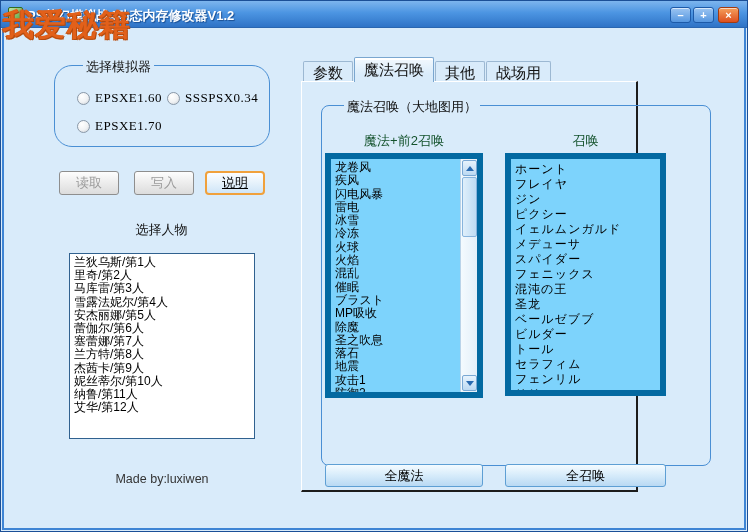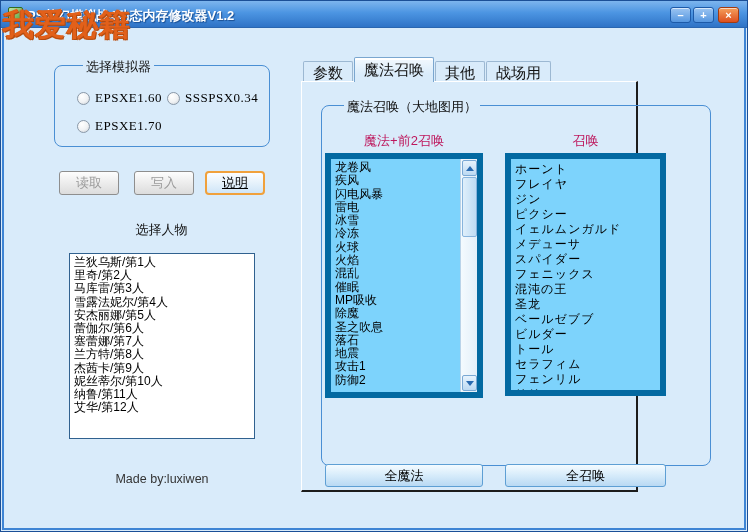--- a/index.html
+++ b/index.html
@@ -27,21 +27,21 @@
   .watermark { position:absolute; left:2px; top:3px; z-index:60; font-size:31px; font-weight:bold;
     color:#e2601a; letter-spacing:1px; text-shadow:1px 1px 0 #b14a10, -1px 1px 0 #c55514;
     white-space:nowrap; pointer-events:none; }
 
   .client { position:absolute; left:3px; top:28px; right:3px; bottom:3px; background:#d9ebfa; }
 
   .groupbox { position:absolute; border:1px solid #4a8fd4; border-radius:8px; }
   .group-legend { position:absolute; top:-8px; background:#d9ebfa; padding:0 3px; font-size:13px; color:#111; white-space:nowrap; }
 
   
-  .grp-emulator { left:50px; top:36px; width:216px; height:82px; }
+  .grp-emulator { left:50px; top:36px; width:216px; height:82px;border-radius:18px; }
   .grp-emulator .group-legend { left:28px; }
   .radio-row { position:absolute; display:flex; align-items:center; gap:5px; }
   .radio-circle { width:13px; height:13px; border-radius:50%; border:1px solid #8a98a8;
     background:radial-gradient(circle at 35% 30%, #ffffff 0%, #f0f2f4 55%, #c9ced4 100%); }
   .radio-label { font-size:13px; color:#000; letter-spacing:0.5px;font-family:Liberation Serif, serif; }
   .radio-1 { left:22px; top:24px; }
   .radio-2 { left:112px; top:24px; }
   .radio-3 { left:22px; top:52px; }
 
   .sysbtn { position:absolute; top:142px; width:60px; height:24px; border:1px solid #8e8e8e; border-radius:3px;
@@ -66,21 +66,21 @@
   .tab.active { height:25px; line-height:24px; background:linear-gradient(#f3f9fe,#d9ebfa 70%);
     border-color:#7aa6cf; box-shadow:inset 0 2px 0 #ffffff; position:relative; z-index:2; }
 
   .tabpage { position:absolute; left:297px; top:52px; width:337px; height:411px; background:#d9ebfa;
     border-top:1px solid #ffffff; border-left:1px solid #ffffff;
     border-right:2px solid #1c1c1c; border-bottom:2px solid #1c1c1c; }
 
   .grp-magic { left:19px; top:23px; width:390px; height:361px; }
   .grp-magic .group-legend { left:22px; }
 
-  .col-header { position:absolute; font-size:13px; color:#be185d; text-align:center; }
+  .col-header { position:absolute; font-size:13px; color:#14532d; text-align:center; }
   .hdr-magic  { left:23px; top:50px; width:158px; }
   .hdr-summon { left:203px; top:50px; width:161px; }
 
   .listbox { position:absolute; background:#7dd3fc; border:6px solid #0369a1; overflow:hidden; }
   .magic-list  { left:23px; top:71px; width:158px; height:245px; padding:2px 0 0 4px; }
   .summon-list { left:203px; top:71px; width:161px; height:243px; padding:3px 0 0 4px; }
   .magic-list .list-item  { font-size:12px; line-height:13.3px; color:#000; white-space:nowrap; }
   .summon-list .list-item { font-size:12px; line-height:15px; color:#000; white-space:nowrap; letter-spacing:1px; }
 
   
@@ -186,20 +186,21 @@
       <div class="list-item">龙卷风</div>
           <div class="list-item">疾风</div>
           <div class="list-item">闪电风暴</div>
           <div class="list-item">雷电</div>
           <div class="list-item">冰雪</div>
           <div class="list-item">冷冻</div>
           <div class="list-item">火球</div>
           <div class="list-item">火焰</div>
           <div class="list-item">混乱</div>
           <div class="list-item">催眠</div>
+          <div class="list-item">ブラスト</div>
           <div class="list-item">MP吸收</div>
           <div class="list-item">除魔</div>
           <div class="list-item">圣之吹息</div>
           <div class="list-item">落石</div>
           <div class="list-item">地震</div>
           <div class="list-item">攻击1</div>
           <div class="list-item">防御2</div>
         </div>
 
       <div class="listbox summon-list">

